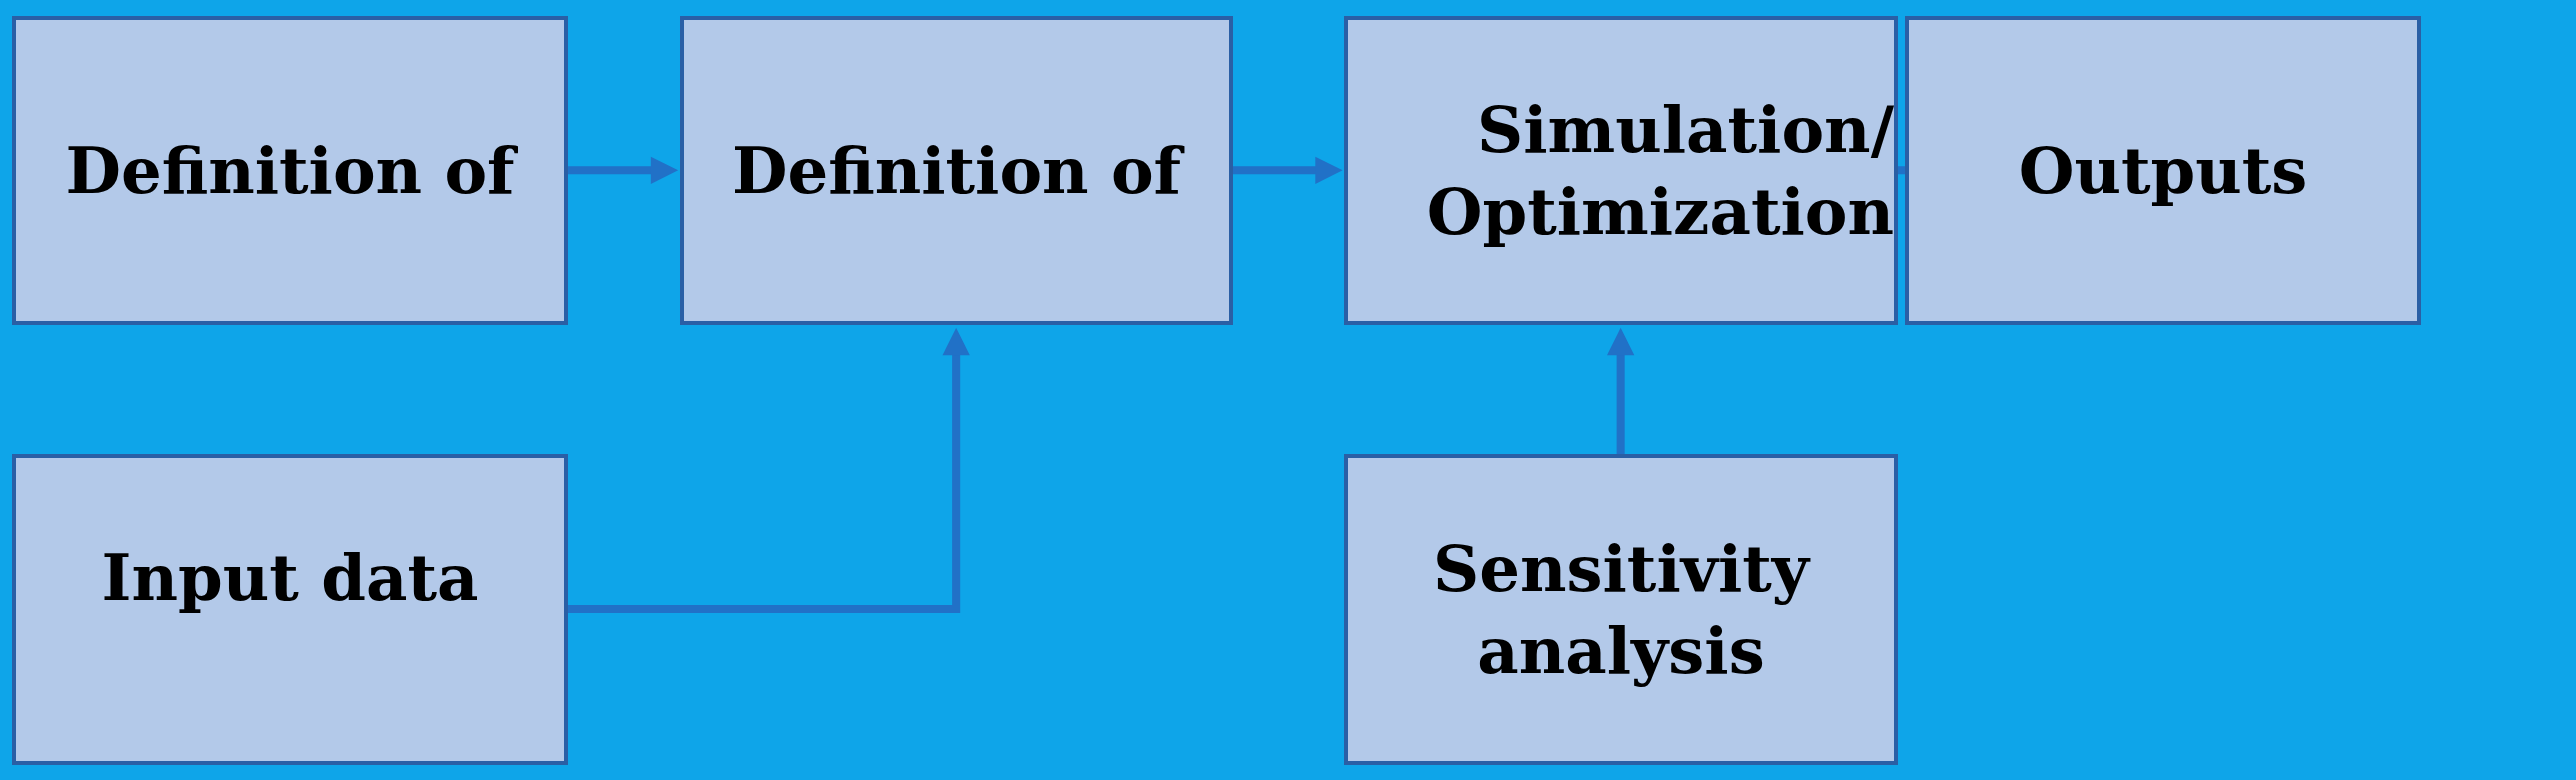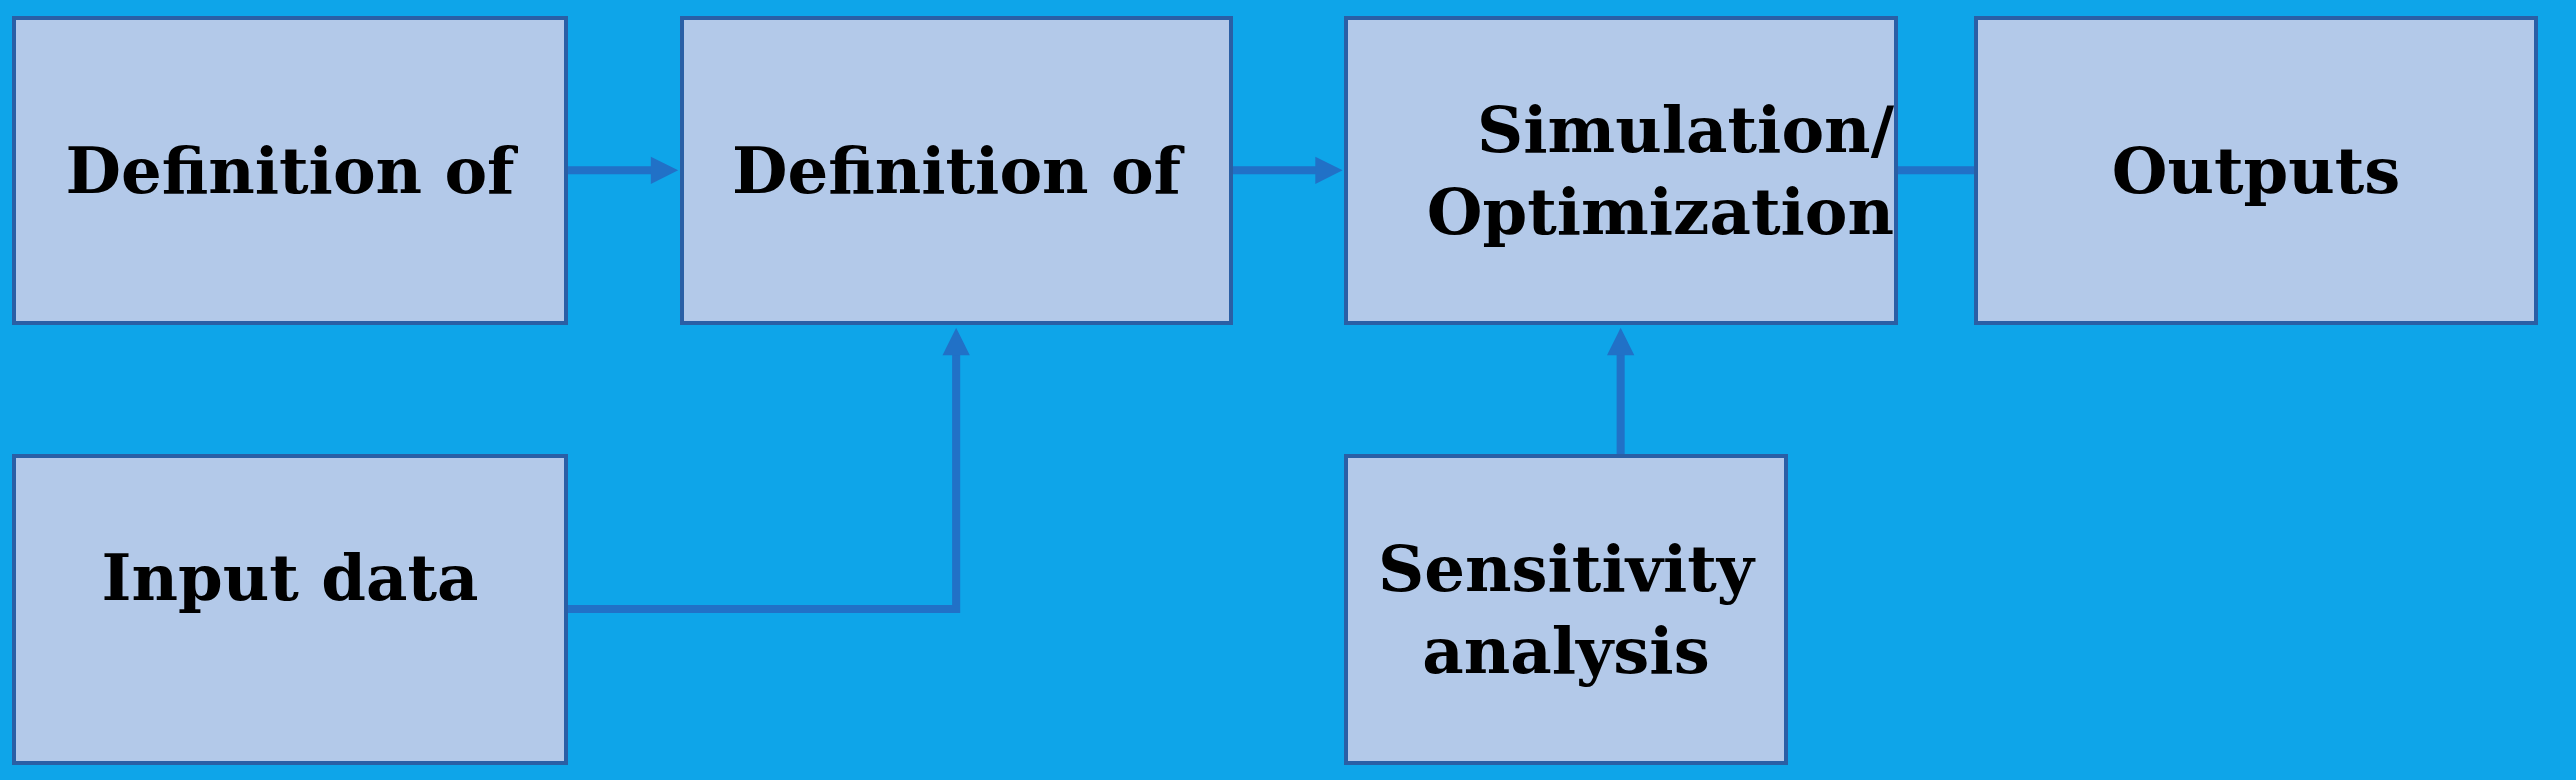--- a/index.html
+++ b/index.html
@@ -37,26 +37,26 @@
     line-height: 1.27;
     color: var(--text, #000000);
   }
   .box .line { display: block; white-space: nowrap; }
 
   
   .row-top { top: 16px; height: 309px; }
   #box-definition-of-components { left: 12px;  width: 556px; }
   #box-definition-of-energy-system { left: 680px; width: 553px; }
   #box-simulation-optimization { left: 1344px; width: 554px; align-items: flex-end; }
-  #box-outputs { left: 1974px; width: 564px; }
+  #box-outputs { left: 1905px; width: 516px; }
 
   
   .row-bottom { top: 454px; height: 311px; }
   #box-input-data { left: 12px; width: 556px; padding-bottom: 64px; }
-  #box-sensitivity-analysis { left: 1344px; width: 444px; }
+  #box-sensitivity-analysis { left: 1344px; width: 554px; }
 
   .connector-stroke {
     stroke: var(--connector, #2171C7);
     stroke-width: 10;
     fill: none;
   }
   .connector-head {
     fill: var(--connector, #2171C7);
     stroke: none;
   }

